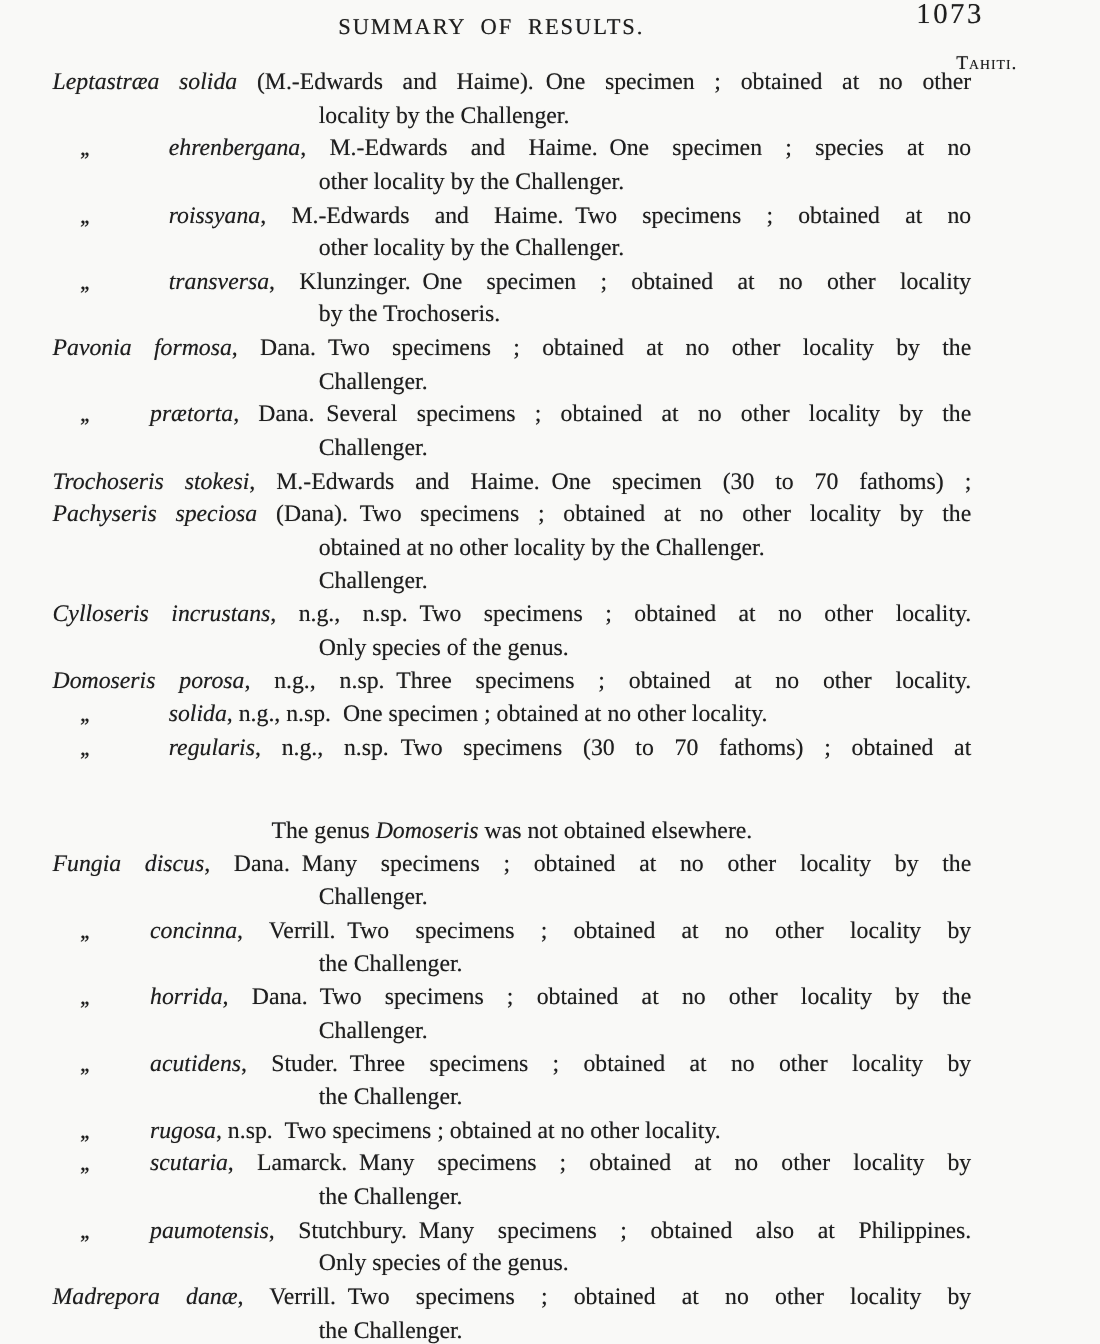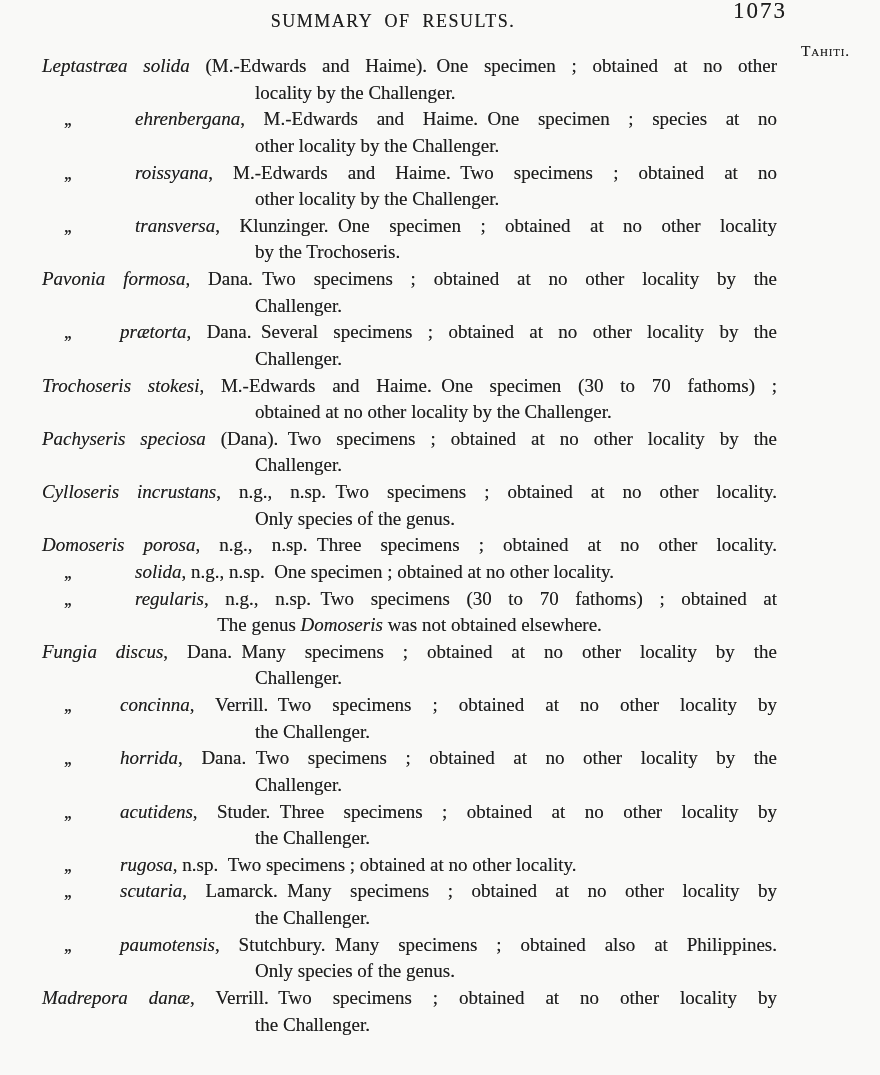--- a/index.html
+++ b/index.html
@@ -35,21 +35,21 @@
   .page-number {
     position: absolute;
     top: -2px;
     left: 733px;
     font-size: 23px;
     letter-spacing: 2px;
   }
   .margin-note {
     position: absolute;
     top: 42px;
-    left: 801px;
+    left: 765px;
     font-variant: small-caps;
     font-size: 15.5px;
     letter-spacing: 0.8px;
   }
   .text-block {
     position: absolute;
     top: 53px;
     left: 42px;
     width: 735px;
   }
@@ -59,21 +59,21 @@
     line-height: 26.64px;
     font-size: 19px;
   }
   .line.j {
     text-align: justify;
     text-align-last: justify;
   }
   .line.cont   { padding-left: 213px; }
   .line.d135   { padding-left: 93px; }
   .line.d120   { padding-left: 78px; }
-  .line.center { text-align: center; }
+  .line.center { text-align: center; margin-top: 40px; }
   .it { font-style: italic; }
   .ditto {
     position: absolute;
     left: 22px;
     top: 0;
     letter-spacing: -1.5px;
     font-size: 19px;
   }
 </style>
 </head>
@@ -90,22 +90,22 @@
       <div class="line cont"><span>other locality by the Challenger.</span></div>
       <div class="line d135 j"><span class="ditto">,,</span><span class="it">roissyana</span><span>, M.-Edwards and Haime. Two specimens ; obtained at no</span></div>
       <div class="line cont"><span>other locality by the Challenger.</span></div>
       <div class="line d135 j"><span class="ditto">,,</span><span class="it">transversa</span><span>, Klunzinger. One specimen ; obtained at no other locality</span></div>
       <div class="line cont"><span>by the Trochoseris.</span></div>
       <div class="line entry j"><span class="it">Pavonia formosa</span><span>, Dana. Two specimens ; obtained at no other locality by the</span></div>
       <div class="line cont"><span>Challenger.</span></div>
       <div class="line d120 j"><span class="ditto">,,</span><span class="it">prætorta</span><span>, Dana. Several specimens ; obtained at no other locality by the</span></div>
       <div class="line cont"><span>Challenger.</span></div>
       <div class="line entry j"><span class="it">Trochoseris stokesi</span><span>, M.-Edwards and Haime. One specimen (30 to 70 fathoms) ;</span></div>
+      <div class="line entry j"><span class="it">Pachyseris speciosa</span><span> (Dana). Two specimens ; obtained at no other locality by the</span></div>
       <div class="line cont"><span>obtained at no other locality by the Challenger.</span></div>
-      <div class="line entry j"><span class="it">Pachyseris speciosa</span><span> (Dana). Two specimens ; obtained at no other locality by the</span></div>
       <div class="line cont"><span>Challenger.</span></div>
       <div class="line entry j"><span class="it">Cylloseris incrustans</span><span>, n.g., n.sp. Two specimens ; obtained at no other locality.</span></div>
       <div class="line cont"><span>Only species of the genus.</span></div>
       <div class="line entry j"><span class="it">Domoseris porosa</span><span>, n.g., n.sp. Three specimens ; obtained at no other locality.</span></div>
       <div class="line d135"><span class="ditto">,,</span><span class="it">solida</span><span>, n.g., n.sp. One specimen ; obtained at no other locality.</span></div>
       <div class="line d135 j"><span class="ditto">,,</span><span class="it">regularis</span><span>, n.g., n.sp. Two specimens (30 to 70 fathoms) ; obtained at</span></div>
       <div class="line center"><span>The genus </span><span class="it">Domoseris</span><span> was not obtained elsewhere.</span></div>
       <div class="line entry j"><span class="it">Fungia discus</span><span>, Dana. Many specimens ; obtained at no other locality by the</span></div>
       <div class="line cont"><span>Challenger.</span></div>
       <div class="line d120 j"><span class="ditto">,,</span><span class="it">concinna</span><span>, Verrill. Two specimens ; obtained at no other locality by</span></div>

